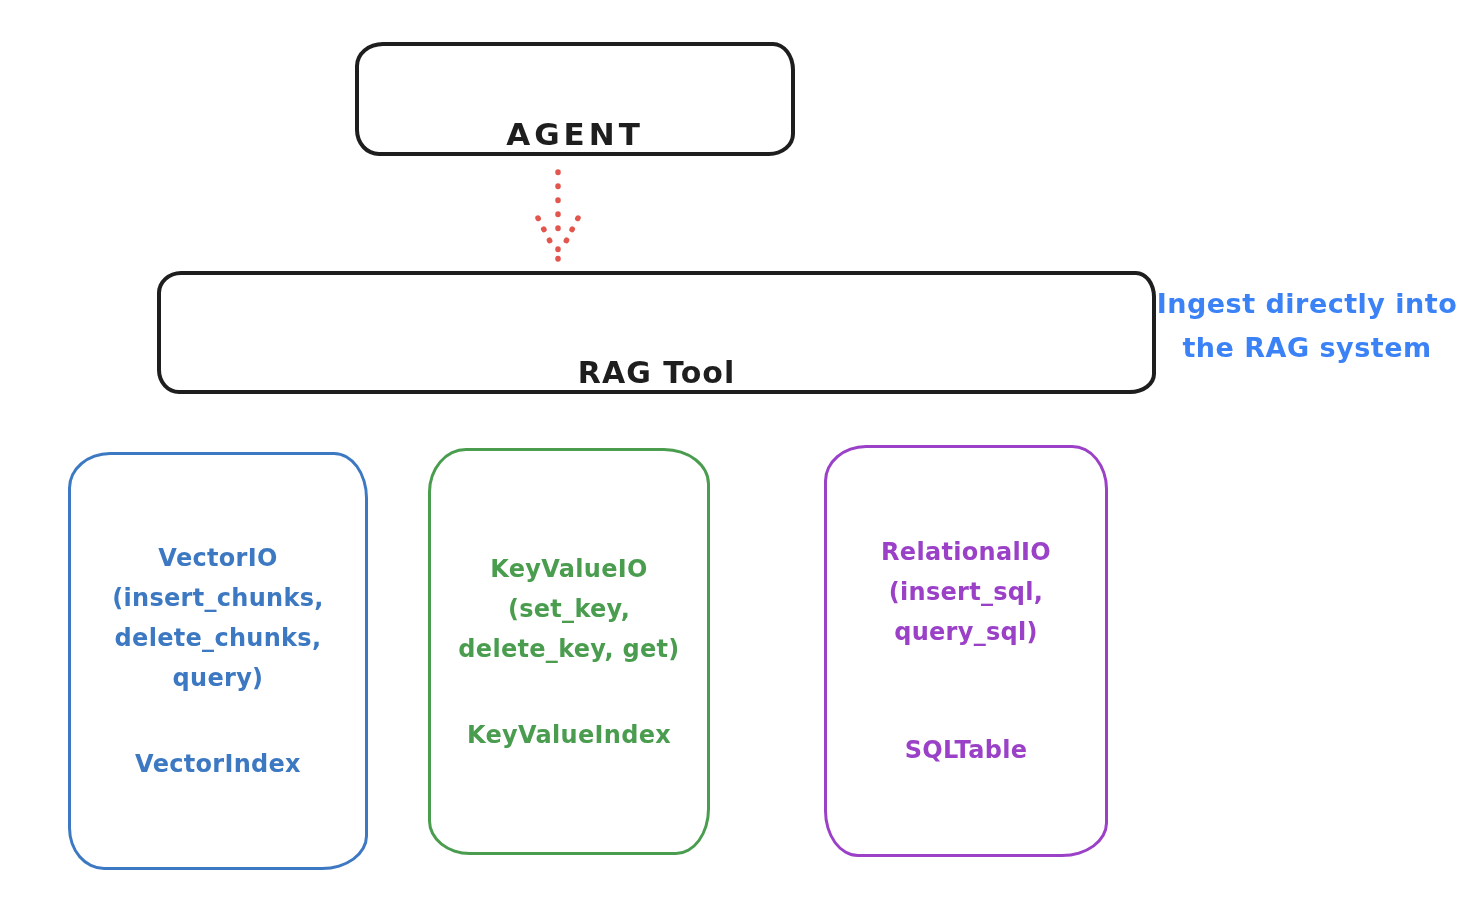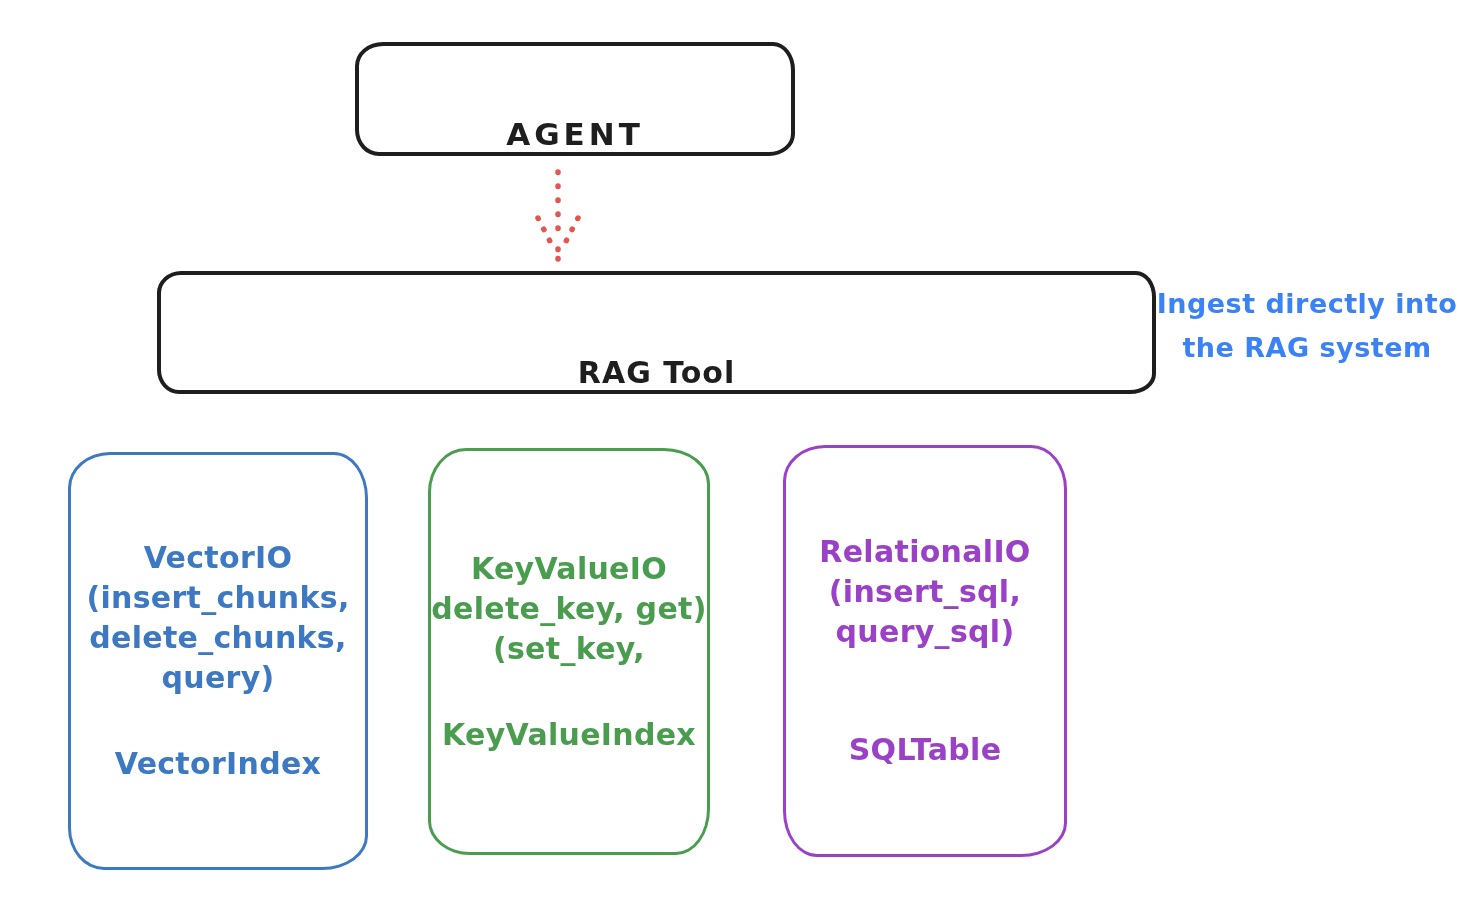--- a/index.html
+++ b/index.html
@@ -52,38 +52,38 @@
   }
 
   .store {
     position: absolute;
     background: #ffffff;
     display: flex;
     flex-direction: column;
     align-items: center;
     justify-content: center;
     text-align: center;
-    font-size: 30px;
+    font-size: 24px;
     font-weight: 600;
     line-height: 40px;
     letter-spacing: 0.3px;
   }
   .store .index-label { margin-top: 46px; }
   .store-blue {
     left: 68px; top: 452px; width: 300px; height: 418px;
     border: 3.5px solid #3d79c2; color: #3d79c2;
     border-radius: 42px 34px 46px 36px / 36px 46px 34px 42px;
   }
   .store-green {
     left: 428px; top: 448px; width: 282px; height: 407px;
     border: 3.5px solid #4a9d4f; color: #4a9d4f;
     border-radius: 38px 46px 34px 42px / 44px 36px 46px 34px;
   }
   .store-purple {
-    left: 783px; top: 445px; width: 284px; height: 412px;
+    left: 824px; top: 445px; width: 284px; height: 412px;
     border: 3.5px solid #9a41c8; color: #9a41c8;
     border-radius: 42px 36px 46px 34px / 36px 44px 34px 46px;
     gap: 32px;
   }
 </style>
 </head>
 <body>
 
 <div class="canvas">
 
@@ -122,22 +122,22 @@
       <div>(insert_chunks,</div>
       <div>delete_chunks,</div>
       <div>query)</div>
     </div>
     <div class="index-label">VectorIndex</div>
   </div>
 
   <div class="store store-green">
     <div>
       <div>KeyValueIO</div>
+      <div>(set_key,</div>
       <div>delete_key, get)</div>
-      <div>(set_key,</div>
     </div>
     <div class="index-label">KeyValueIndex</div>
   </div>
 
   <div class="store store-purple">
     <div>
       <div>RelationalIO</div>
       <div>(insert_sql,</div>
       <div>query_sql)</div>
     </div>

